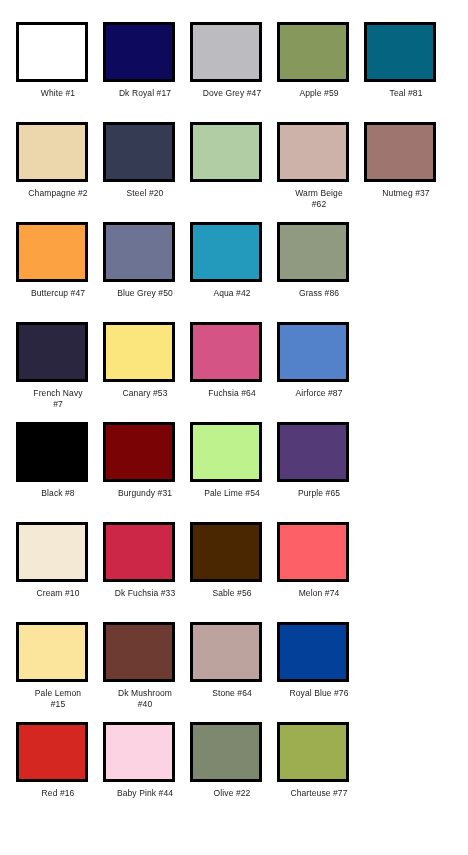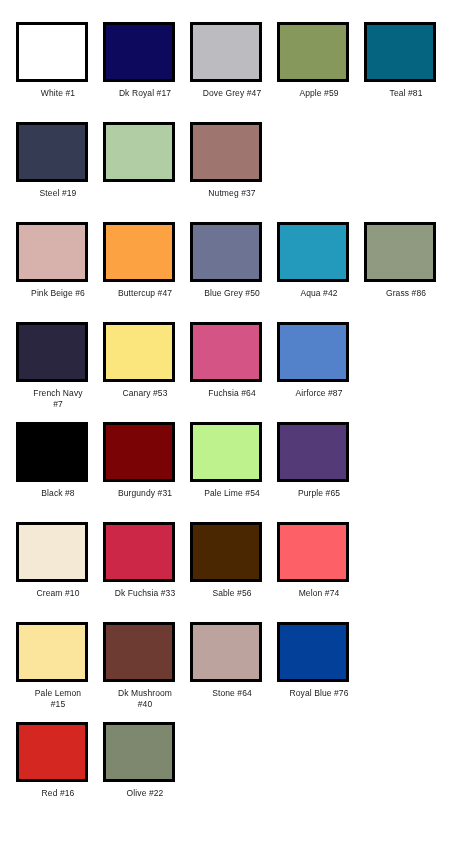--- a/index.html
+++ b/index.html
@@ -70,36 +70,41 @@
         <div class="swatch-chip" style="background-color: rgb(135, 152, 92);"></div>
         <div class="swatch-label">Apple #59</div>
       </div>
       <div class="swatch-cell">
         <div class="swatch-chip" style="background-color: rgb(5, 101, 129);"></div>
         <div class="swatch-label">Teal #81</div>
       </div>
     </div>
     <div class="swatch-row">
       <div class="swatch-cell">
+        <div class="swatch-chip" style="background-color: rgb(236, 215, 173);"></div>
+        <div class="swatch-label">Champagne #2</div>
+      </div>
+      <div class="swatch-cell">
         <div class="swatch-chip" style="background-color: rgb(52, 59, 83);"></div>
-        <div class="swatch-label">Steel #19</div>
+        <div class="swatch-label">Steel #20</div>
       </div>
       <div class="swatch-cell">
         <div class="swatch-chip" style="background-color: rgb(176, 205, 164);"></div>
+      </div>
+      <div class="swatch-cell">
+        <div class="swatch-chip" style="background-color: rgb(204, 178, 168);"></div>
+        <div class="swatch-label">Warm Beige
+#62</div>
       </div>
       <div class="swatch-cell">
         <div class="swatch-chip" style="background-color: rgb(159, 117, 112);"></div>
         <div class="swatch-label">Nutmeg #37</div>
       </div>
     </div>
     <div class="swatch-row">
-      <div class="swatch-cell">
-        <div class="swatch-chip" style="background-color: rgb(215, 177, 171);"></div>
-        <div class="swatch-label">Pink Beige #6</div>
-      </div>
       <div class="swatch-cell">
         <div class="swatch-chip" style="background-color: rgb(253, 162, 67);"></div>
         <div class="swatch-label">Buttercup #47</div>
       </div>
       <div class="swatch-cell">
         <div class="swatch-chip" style="background-color: rgb(109, 115, 147);"></div>
         <div class="swatch-label">Blue Grey #50</div>
       </div>
       <div class="swatch-cell">
         <div class="swatch-chip" style="background-color: rgb(35, 153, 187);"></div>
@@ -184,17 +189,25 @@
         <div class="swatch-chip" style="background-color: rgb(3, 64, 153);"></div>
         <div class="swatch-label">Royal Blue #76</div>
       </div>
     </div>
     <div class="swatch-row">
       <div class="swatch-cell">
         <div class="swatch-chip" style="background-color: rgb(212, 39, 33);"></div>
         <div class="swatch-label">Red #16</div>
       </div>
       <div class="swatch-cell">
+        <div class="swatch-chip" style="background-color: rgb(251, 211, 226);"></div>
+        <div class="swatch-label">Baby Pink #44</div>
+      </div>
+      <div class="swatch-cell">
         <div class="swatch-chip" style="background-color: rgb(126, 136, 110);"></div>
         <div class="swatch-label">Olive #22</div>
+      </div>
+      <div class="swatch-cell">
+        <div class="swatch-chip" style="background-color: rgb(156, 174, 80);"></div>
+        <div class="swatch-label">Charteuse #77</div>
       </div>
     </div>
   </div>
 
 </body></html>

